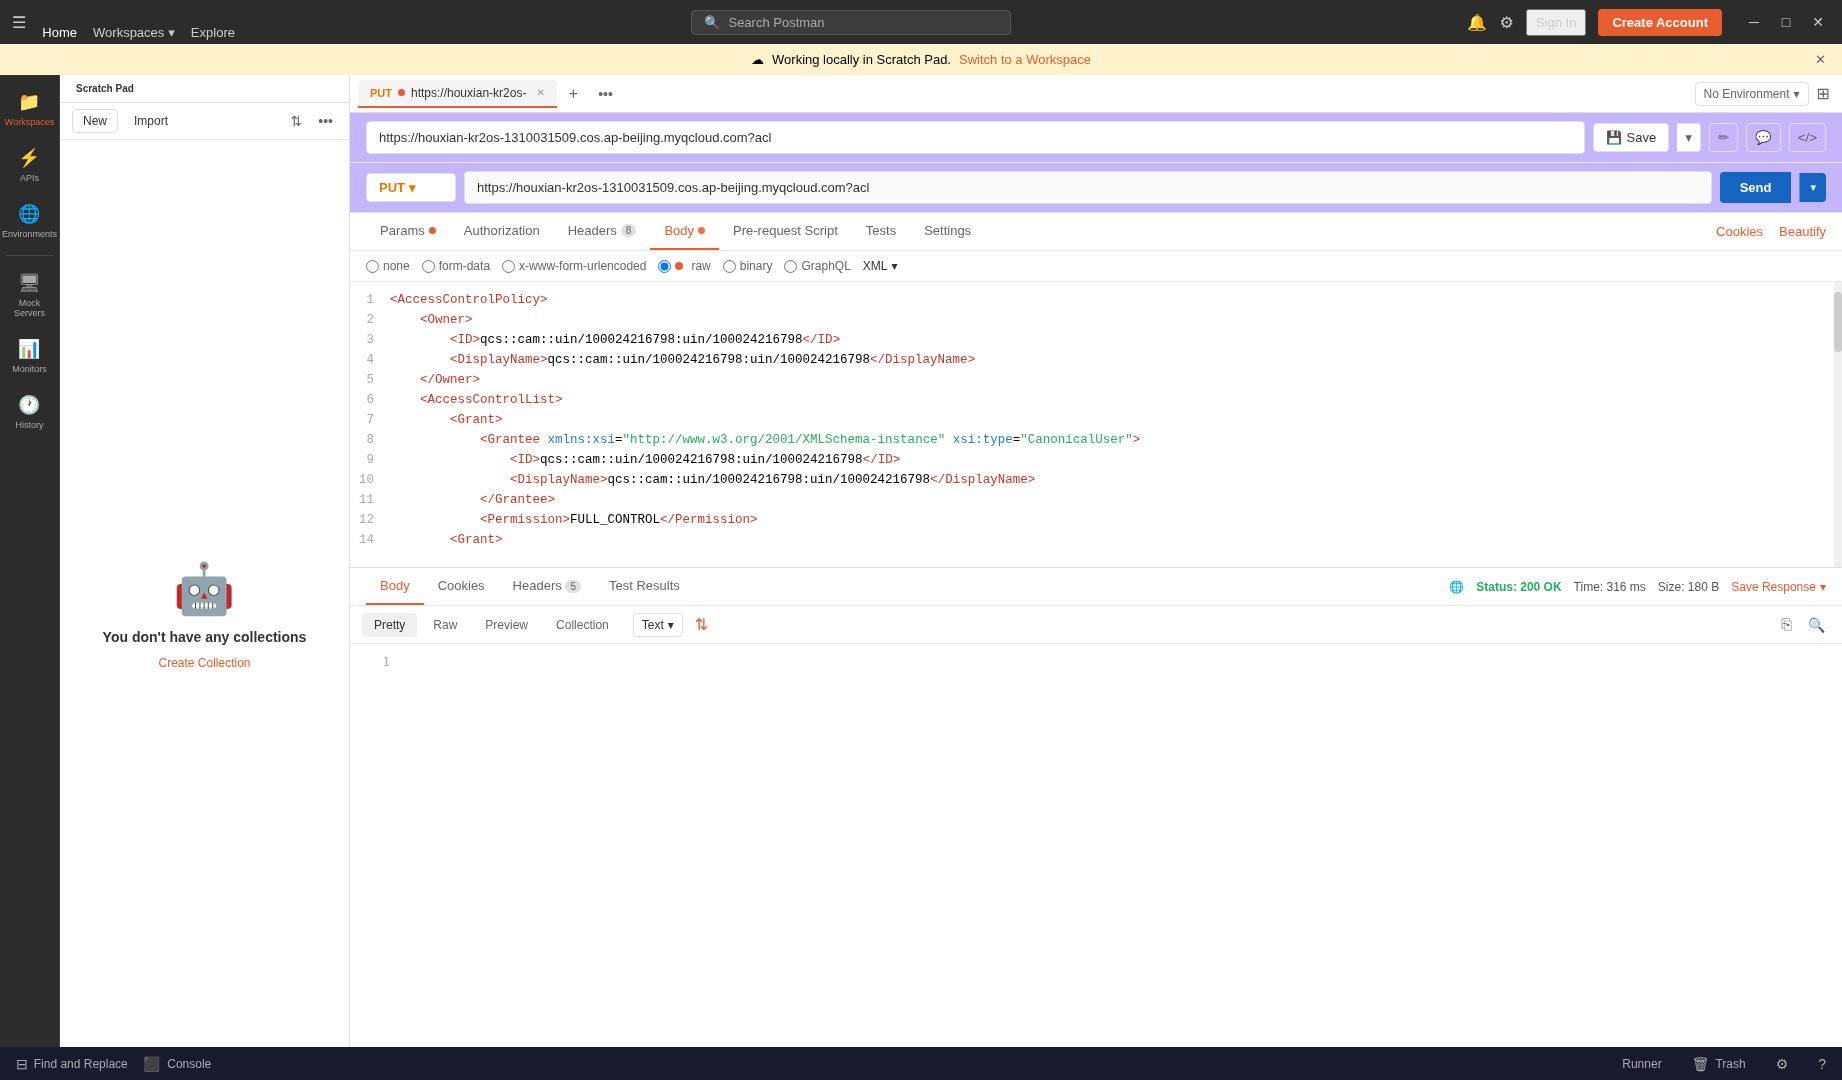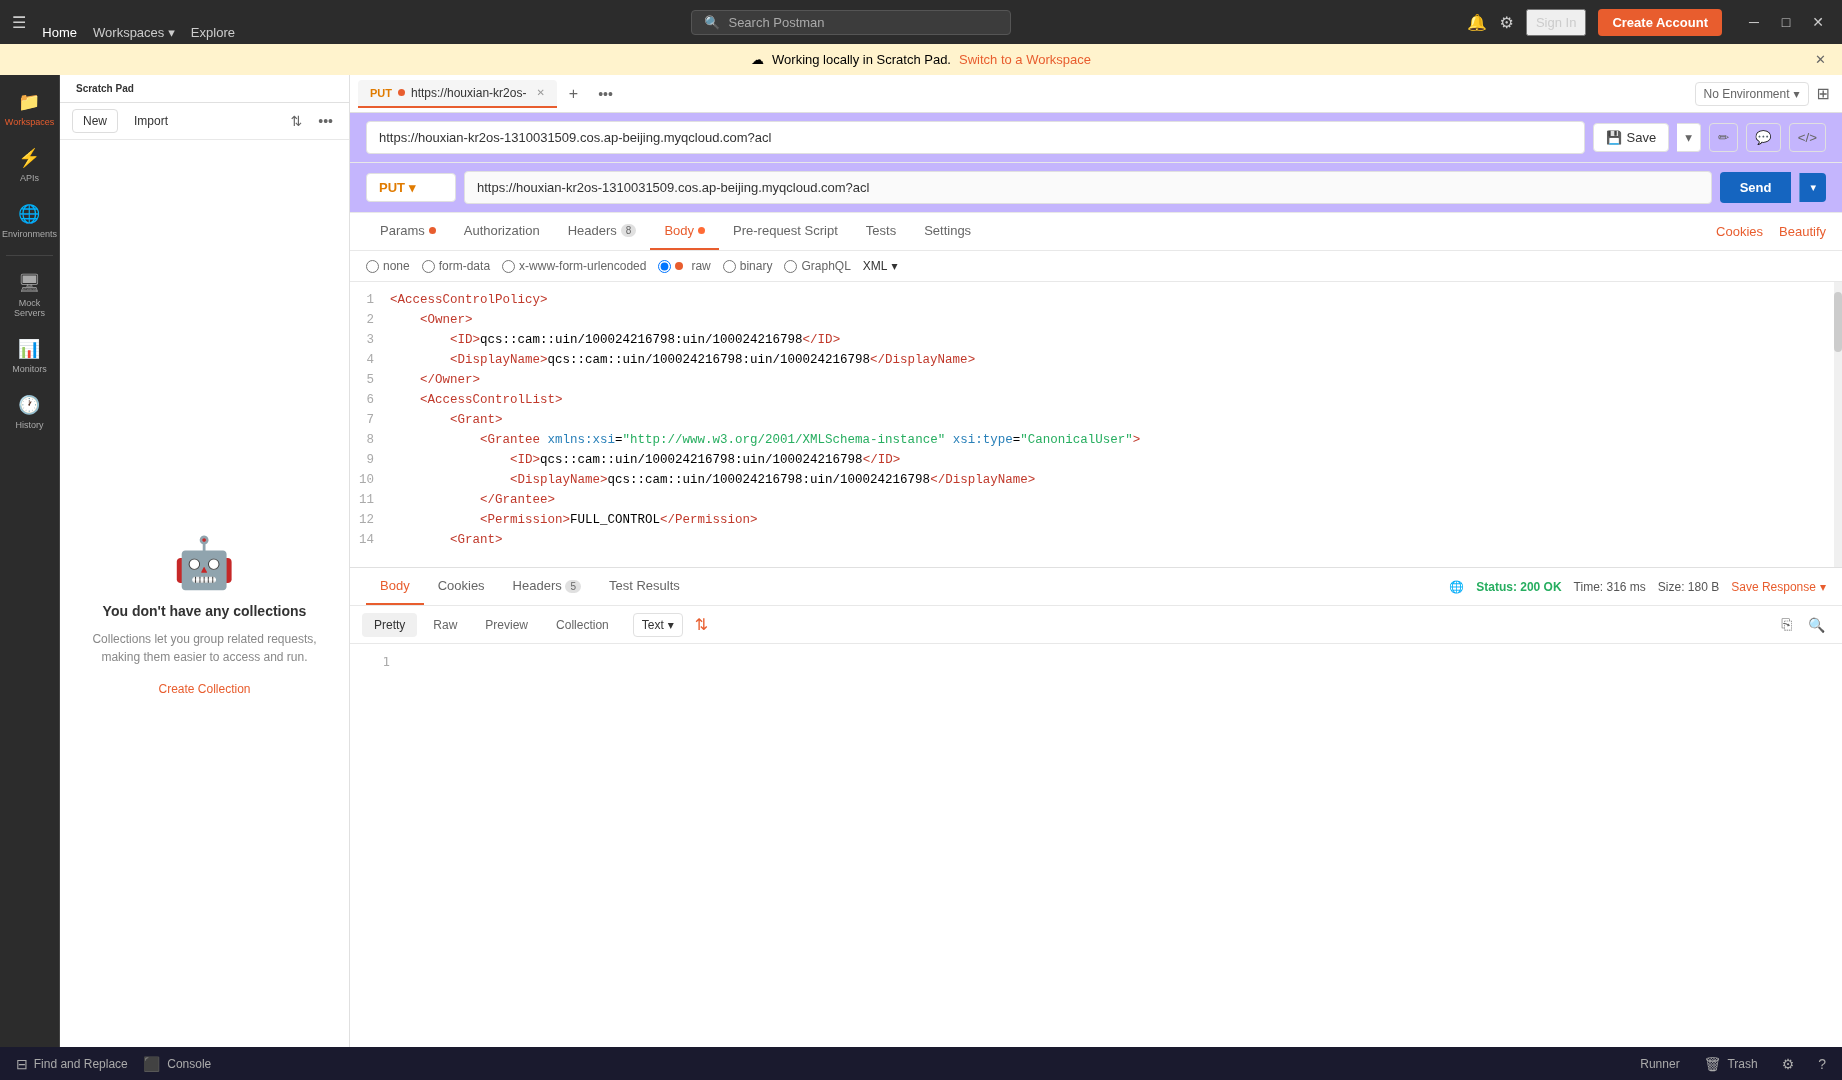--- a/index.html
+++ b/index.html
@@ -127,21 +127,21 @@
     .resp-icon-btn { background: none; border: none; cursor: pointer; color: #666; font-size: 14px; padding: 4px; }
 
     
     .resp-body { flex: 1; padding: 8px 16px; background: #fff; overflow: auto; }
     .resp-line { display: flex; }
     .resp-line-num { width: 40px; text-align: right; padding-right: 16px; color: #aaa; font-family: monospace; font-size: 12.5px; line-height: 20px; }
 
     
     .bottom-bar { height: 33px; background: #1a1a2e; display: flex; align-items: center; padding: 0 16px; gap: 16px; position: absolute; bottom: 0; left: 0; right: 0; }
     .bottom-item { display: flex; align-items: center; gap: 6px; color: #aaa; font-size: 12px; cursor: pointer; }
-    .bottom-right { margin-left: auto; display: flex; gap: 24px; }
+    .bottom-right { margin-left: auto; display: flex; gap: 30px; }
     .bottom-icon { font-size: 14px; }
 
     
     .scratch-pad-bar { background: #fff; border-bottom: 1px solid #e0e0e0; padding: 8px 16px; display: flex; align-items: center; }
     .scratch-pad-title { font-size: 10px; font-weight: 600; color: #333; }
 
     .divider { border: none; border-top: 1px solid #444; margin: 4px 0; width: 80%; }
 
     
     .robot-img { width: 80px; height: 80px; display: flex; align-items: center; justify-content: center; font-size: 50px; }
@@ -222,21 +222,20 @@
     <div class="panel-subheader">
       <button class="new-btn">New</button>
       <button class="import-btn">Import</button>
       <div style="flex:1"></div>
       <button class="panel-action-btn">⇅</button>
       <button class="panel-action-btn">•••</button>
     </div>
     <div class="collections-empty">
       <div class="robot-img">🤖</div>
       <div class="empty-title">You don't have any collections</div>
-      <div class="empty-desc">Collections let you group related requests, making them easier to access and run.</div>
       <a class="create-collection-link">Create Collection</a>
     </div>
   </div>
 
   <div class="main-content">
 
     <div class="tab-bar">
       <div class="tab active">
         <span style="color:#e07b00; font-weight:600; font-size:11px;">PUT</span>
         <span class="tab-dot"></span>

